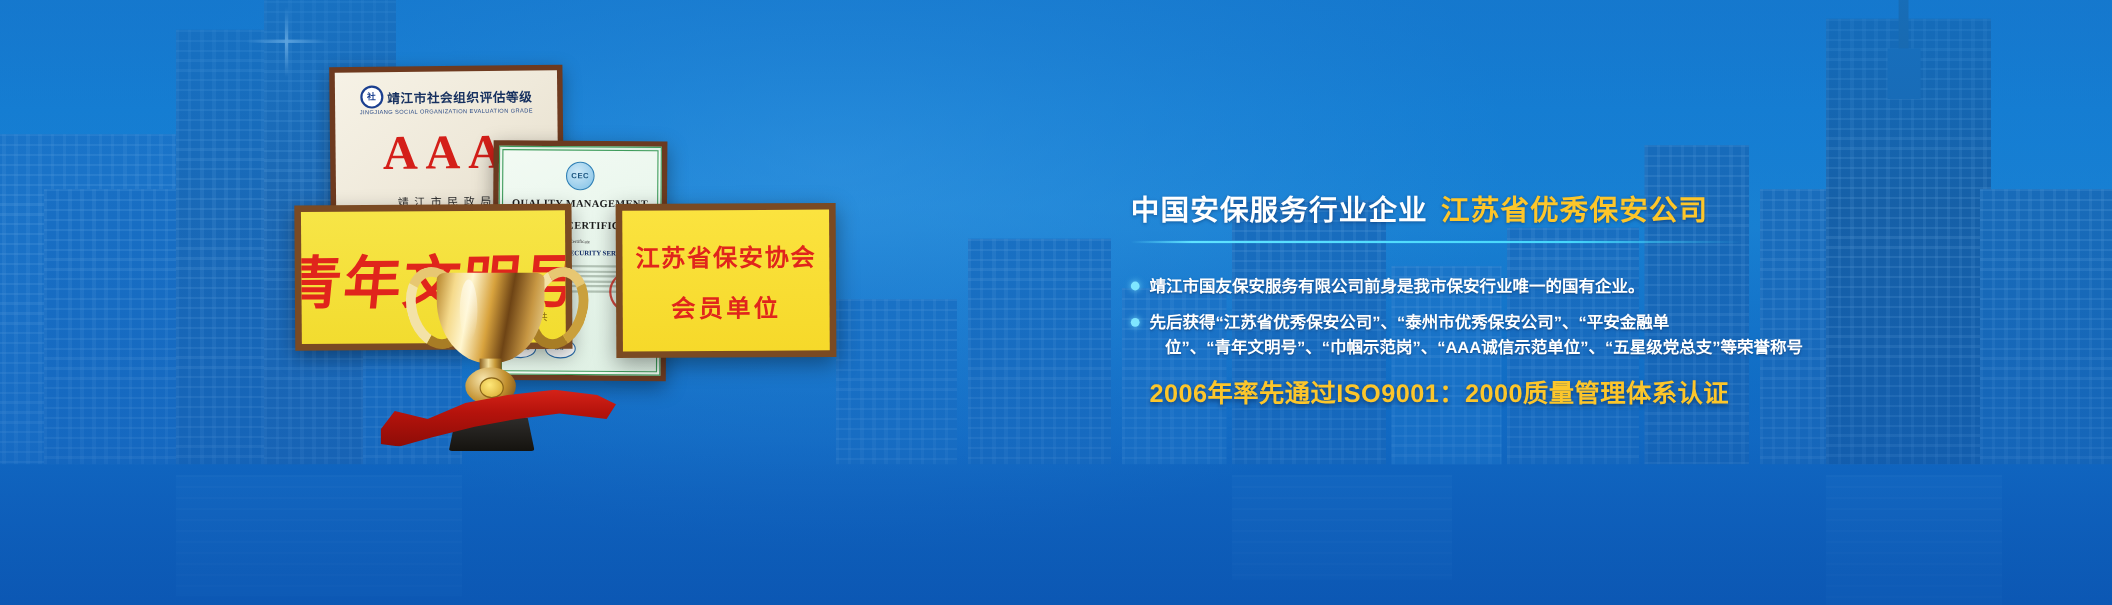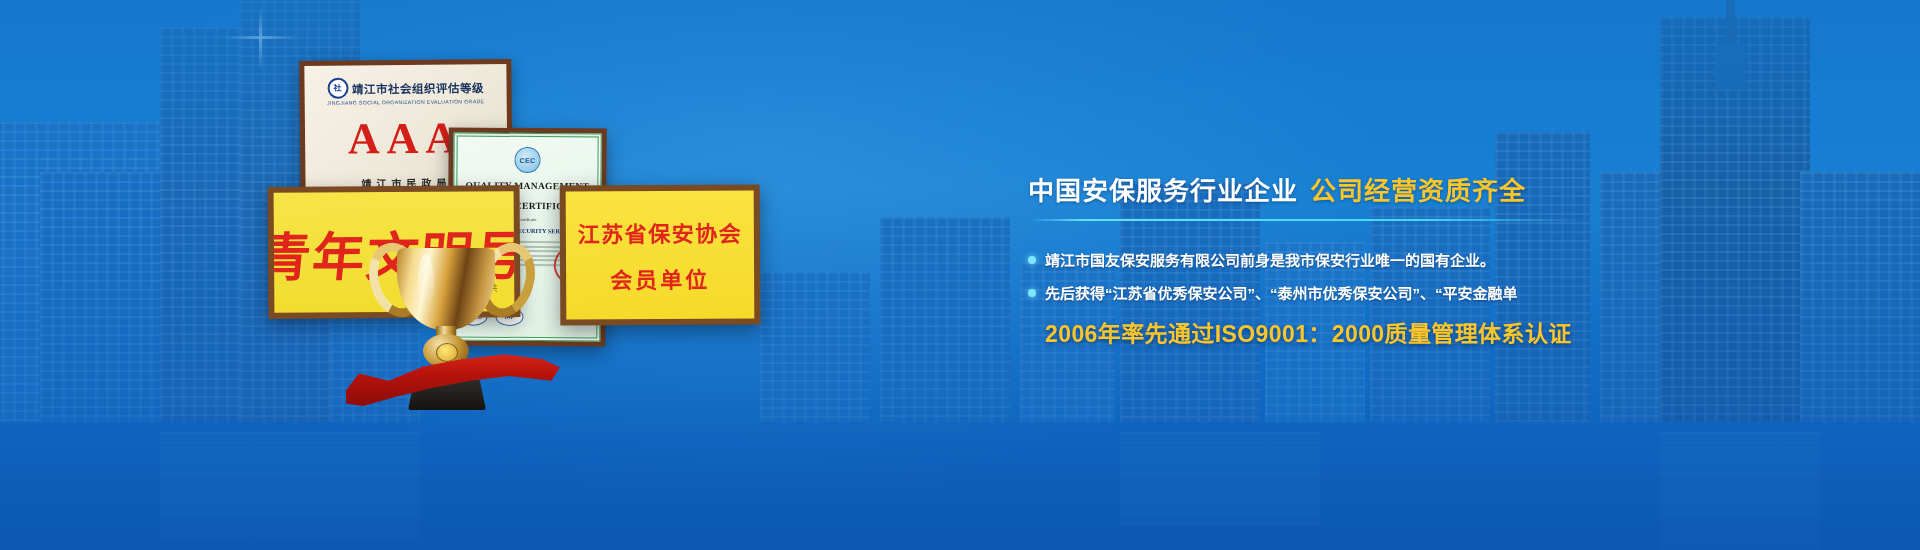--- a/index.html
+++ b/index.html
@@ -70,21 +70,21 @@
     background:#fff;border:2px solid #1b3f8f;
     display:flex;align-items:center;justify-content:center;
     font-size:8px;color:#1b3f8f;font-weight:bold;line-height:1;
   }
   .aaa-cn{font-size:11.5px;font-weight:bold;color:#16305f;letter-spacing:.5px;}
   .aaa-en{font-size:5.2px;color:#2a4a86;letter-spacing:.35px;margin-top:1px;}
   .aaa-big{
     font-size:44px;font-weight:bold;color:#d41f19;letter-spacing:7px;
     line-height:1;margin-top:12px;font-family:"Liberation Serif",serif;
   }
-  .aaa-foot{font-size:10px;color:#2b2b2b;letter-spacing:5px;margin-top:14px;font-weight:bold;}
+  .aaa-foot{font-size:10px;color:#2b2b2b;letter-spacing:5px;margin-top:14px;font-weight:normal;}
   .aaa-foot2{font-size:4px;color:#555;letter-spacing:.6px;margin-top:1px;}
 
   
   #cert-iso{
     left:448px;top:128px;width:158px;height:218px;
     background:#6b3a20;padding:5px;
     box-shadow:0 6px 18px rgba(0,0,0,.36);
     transform:rotate(0.4deg);
   }
   #cert-iso .inner{
@@ -339,37 +339,38 @@
         <div class="assoc-l2">会员单位</div>
       </div>
     </div>
 
   </div>
 
   <div class="copy">
 
     <div class="headline">
       <span class="h-white">中国安保服务行业企业</span>
-      <span class="h-gold">公司经营资质齐全</span>
+      <span class="h-gold">江苏省优秀保安公司</span>
     </div>
 
 
     <div class="divider"></div>
 
     <div class="bullets">
 
       <div class="bullet">
         <span class="dot"></span>
         <span class="btxt">靖江市国友保安服务有限公司前身是我市保安行业唯一的国有企业。</span>
       </div>
 
       <div class="bullet">
         <span class="dot"></span>
         <span class="btxt">
           <span>先后获得“江苏省优秀保安公司”、“泰州市优秀保安公司”、“平安金融单</span>
+          <span class="l2">位”、“青年文明号”、“巾帼示范岗”、“AAA诚信示范单位”、“五星级党总支”等荣誉称号</span>
         </span>
       </div>
 
     </div>
 
     <div class="highlight">2006年率先通过ISO9001：2000质量管理体系认证</div>
 
   </div>
 
 </div>

